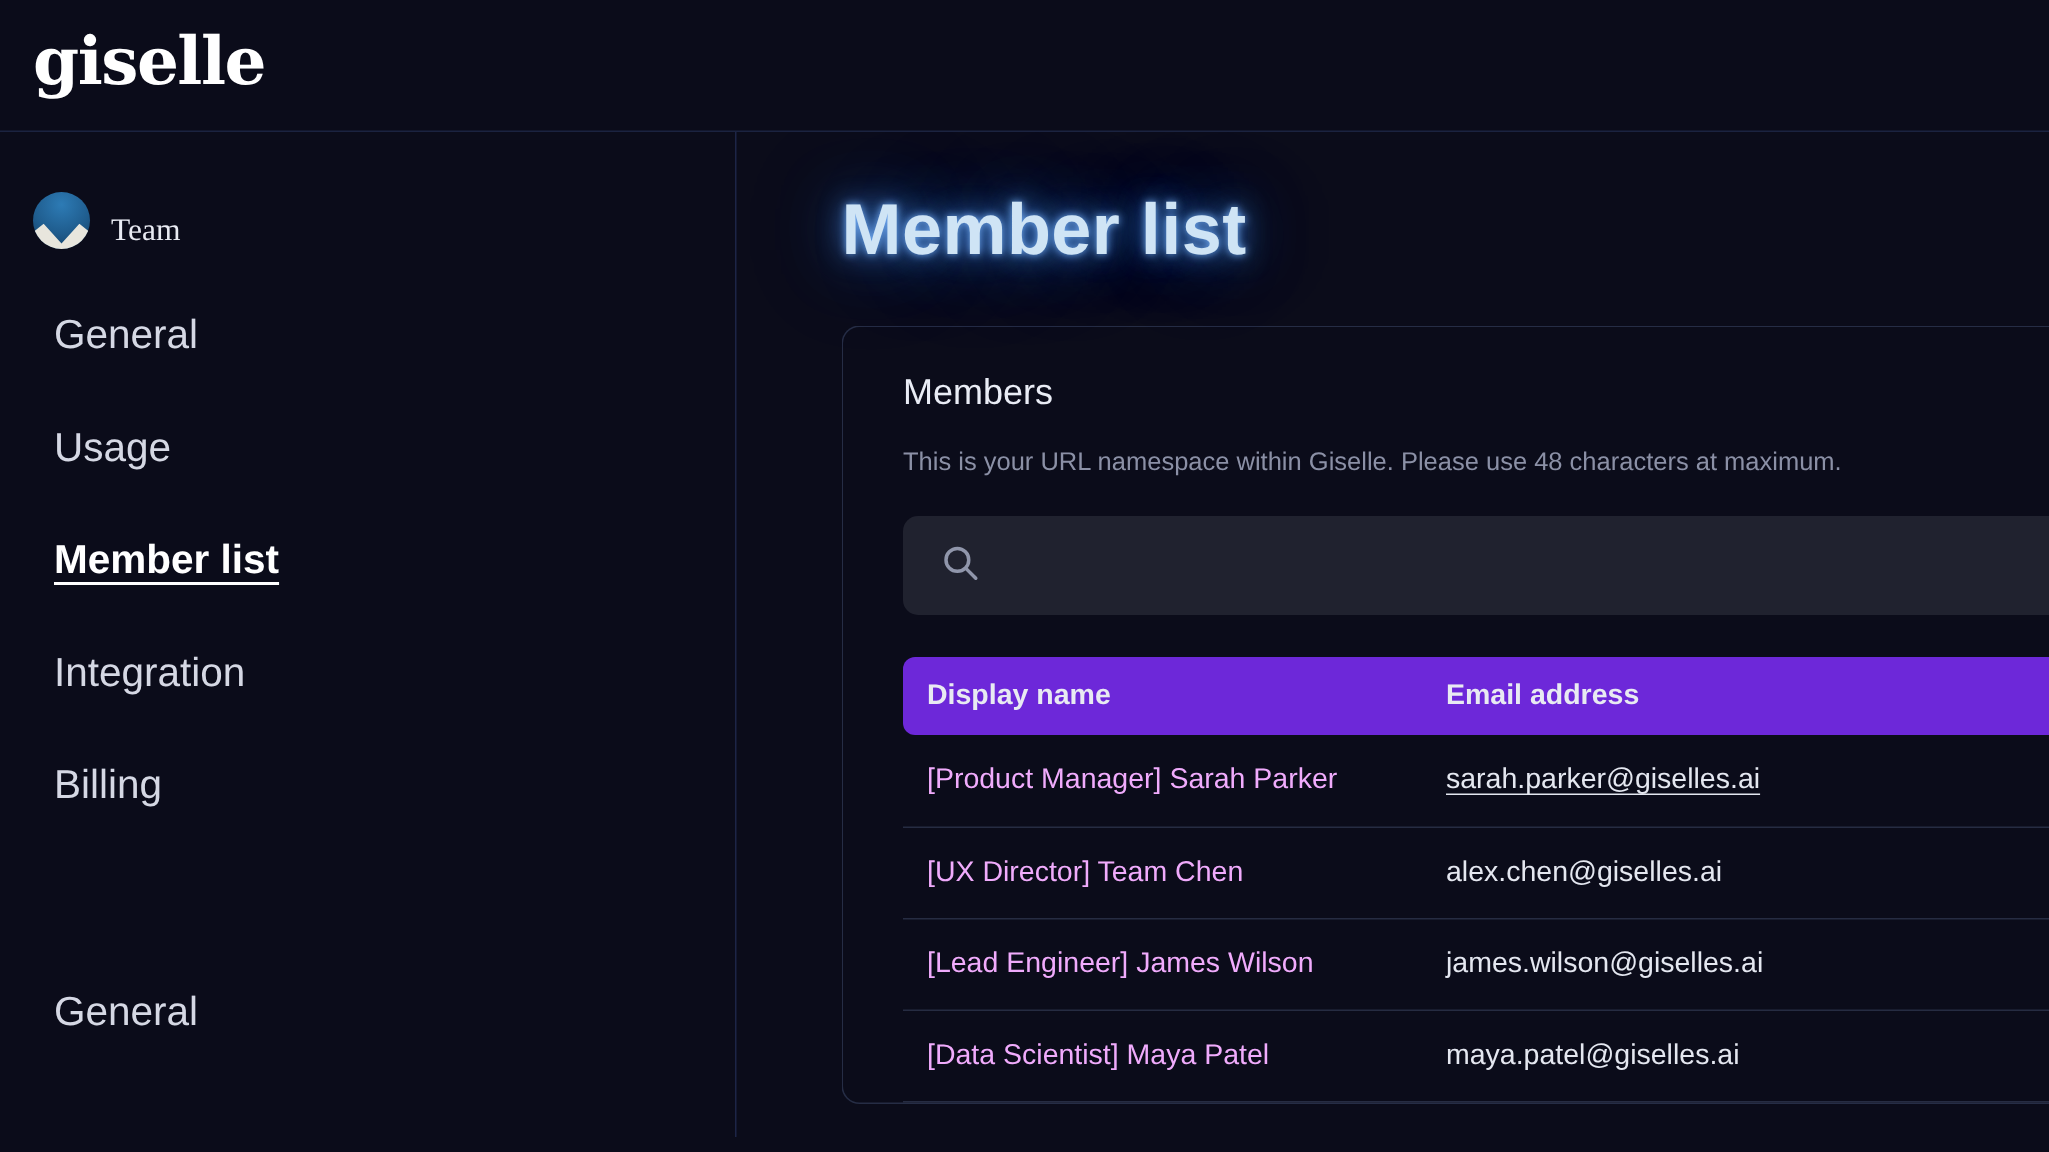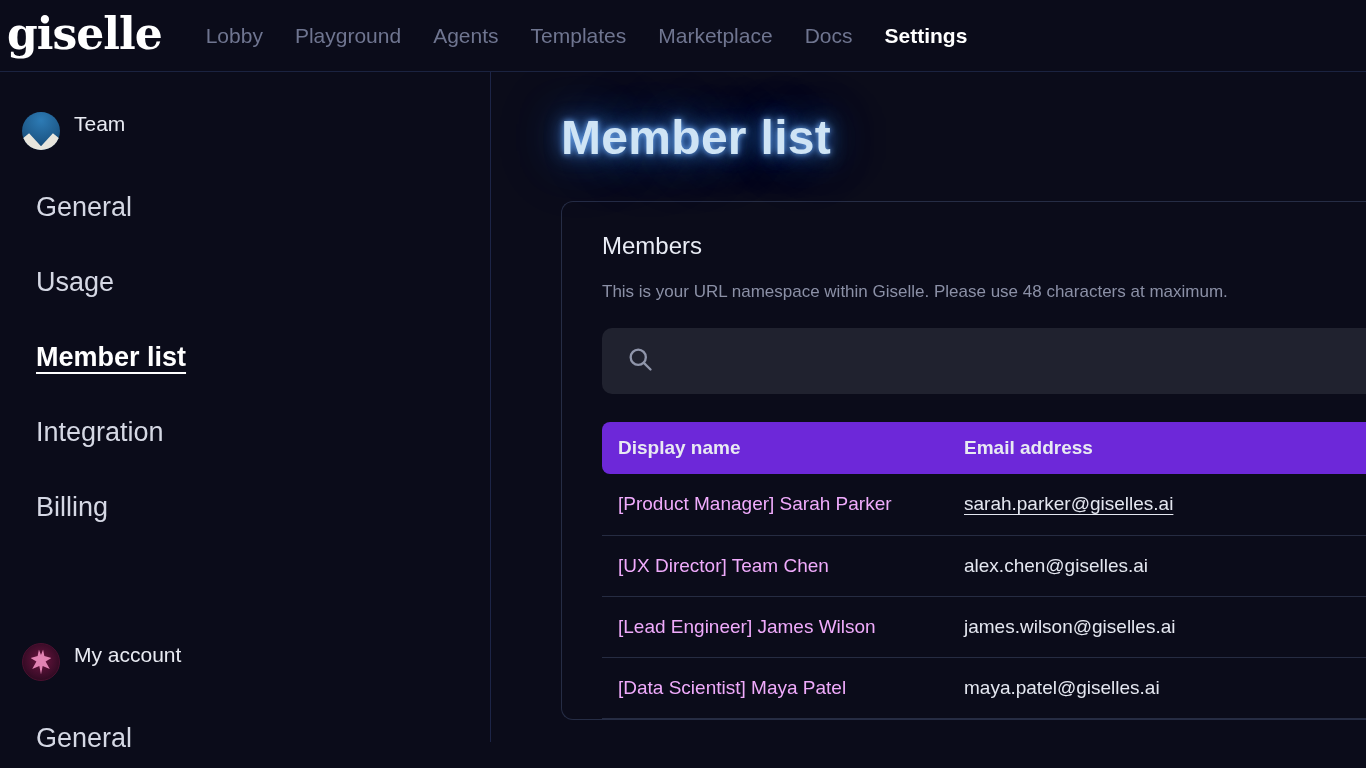--- a/index.html
+++ b/index.html
@@ -6,23 +6,23 @@
   html, body {
     width:1366px; height:768px;
     background:#0b0c1a;
     font-family:"Liberation Sans", sans-serif;
     overflow:hidden;
   }
 
   
   .topbar{
     position:relative;
-    height:72px;
+    height:88px;
     display:flex; align-items:center;
-    padding-left:7px;
+    padding-left:22px;
     border-bottom:1px solid #1b2340;
     background:#0b0c1a;
   }
   .logo{
     font-family:"DejaVu Serif", serif;
     font-size:44px; font-weight:700;
     color:#ffffff; letter-spacing:-1px;
     line-height:1; margin-right:28px;
     position:relative; top:-2px;
   }
@@ -37,22 +37,23 @@
   
   .body{ display:flex; height:670px; }
 
   .sidebar{
     width:491px; flex:0 0 491px;
     border-right:1px solid #1d2547;
     padding:40px 0 0 22px;
     position:relative;
   }
   .side-head{
-    display:flex; align-items:flex-start; gap:14px;
+    display:flex; align-items:flex-end; gap:14px;
     margin-bottom:42px;
+    font-family:Liberation Serif, serif;
   }
   .avatar{
     width:38px; height:38px; border-radius:50%;
     flex:0 0 38px; position:relative; overflow:hidden;
   }
   .avatar.team{
     background:radial-gradient(circle at 50% 22%, #2d7bb5 0%, #1f5c8d 55%, #123a5e 100%);
   }
   .avatar.team::after{
     content:""; position:absolute; left:-6%; bottom:-14%;
@@ -147,29 +148,20 @@
   }
   .m-name{ color:#f0abfc; cursor:pointer; white-space:nowrap; }
   .m-mail{ color:#e4e7f0; white-space:nowrap; }
   .m-mail.hl{ text-decoration:underline; text-underline-offset:4px; }
 </style>
 </head>
 <body>
 
 <div class="topbar">
   <div class="logo">giselle</div>
-  <div class="navlinks">
-    <div class="navlink">Lobby</div>
-    <div class="navlink">Playground</div>
-    <div class="navlink">Agents</div>
-    <div class="navlink">Templates</div>
-    <div class="navlink">Marketplace</div>
-    <div class="navlink">Docs</div>
-    <div class="navlink active">Settings</div>
-  </div>
 </div>
 
 <div class="body">
 
   <div class="sidebar">
 
     <div class="side-head">
       <div class="avatar team"></div>
       <div class="side-head-label">Team</div>
     </div>
@@ -177,24 +169,20 @@
     <div>
       <div class="side-item">General</div><br>
       <div class="side-item">Usage</div><br>
       <div class="side-item active">Member list</div><br>
       <div class="side-item">Integration</div><br>
       <div class="side-item">Billing</div>
     </div>
 
     <div class="side-gap"></div>
 
-    <div class="side-head">
-      <div class="avatar account"></div>
-      <div class="side-head-label">My account</div>
-    </div>
 
     <div>
       <div class="side-item">General</div><br>
       
     </div>
   </div>
 
   <div class="main">
 
     <div class="page-title">Member list</div>

